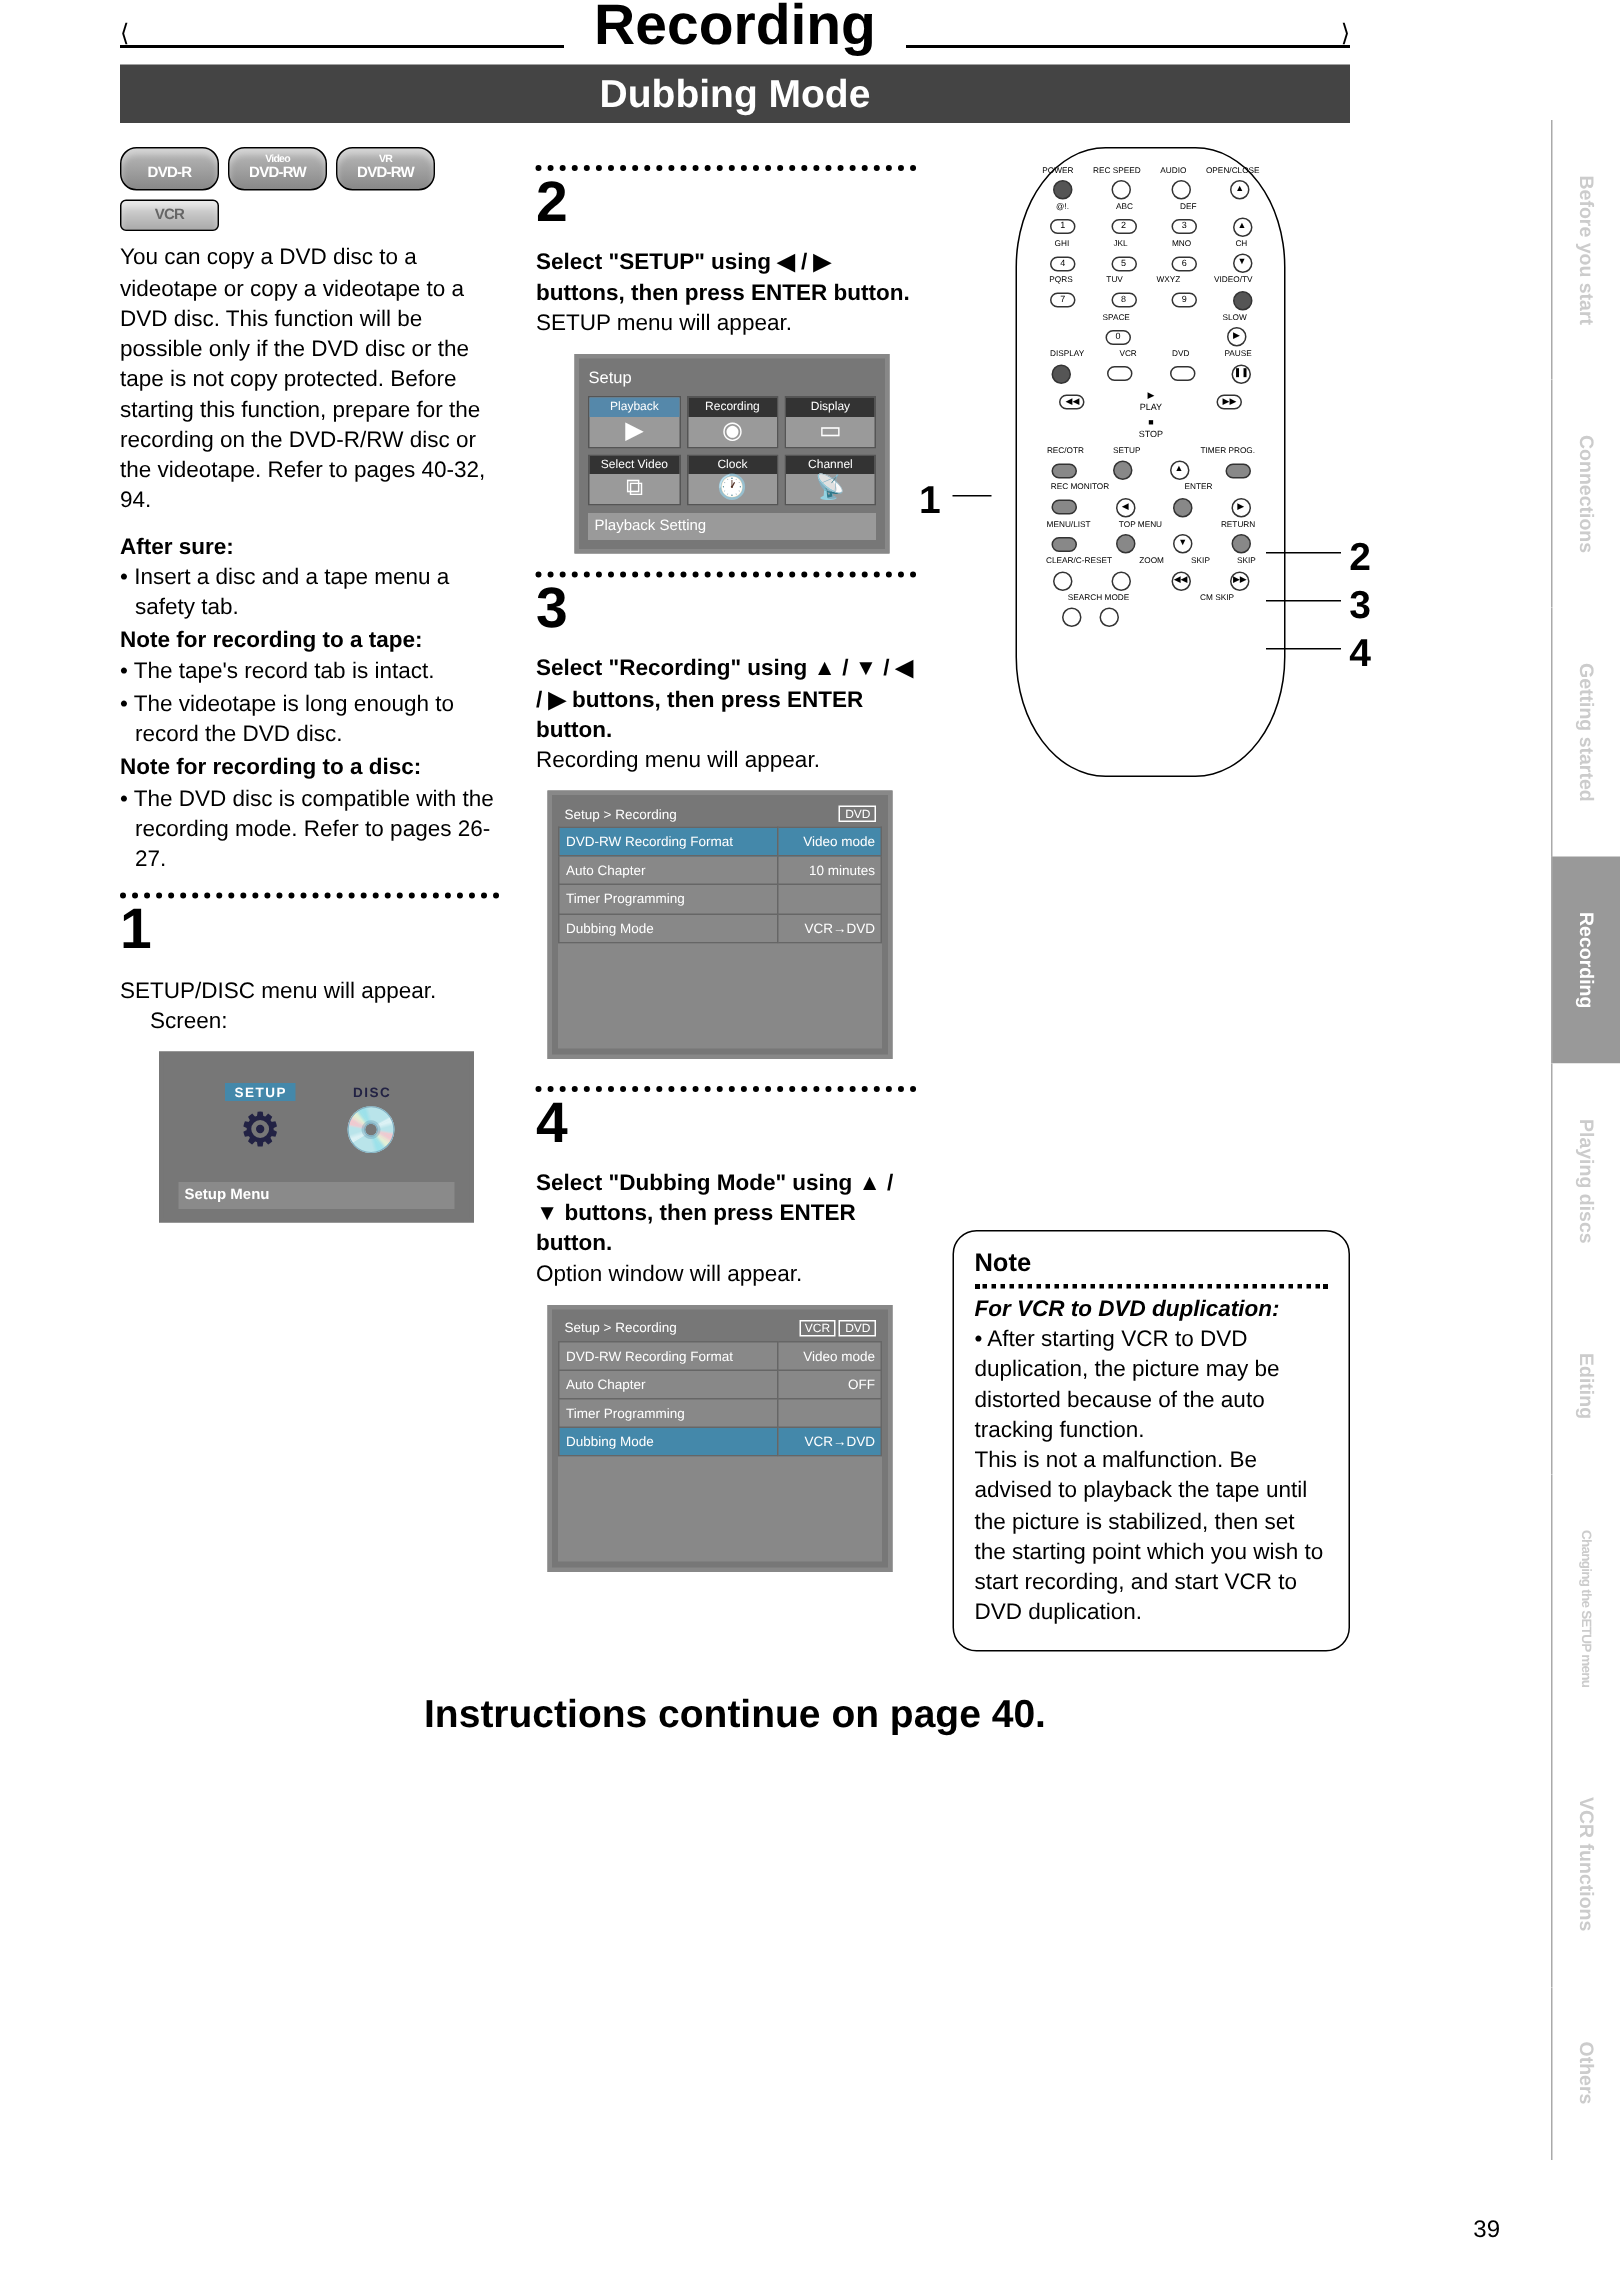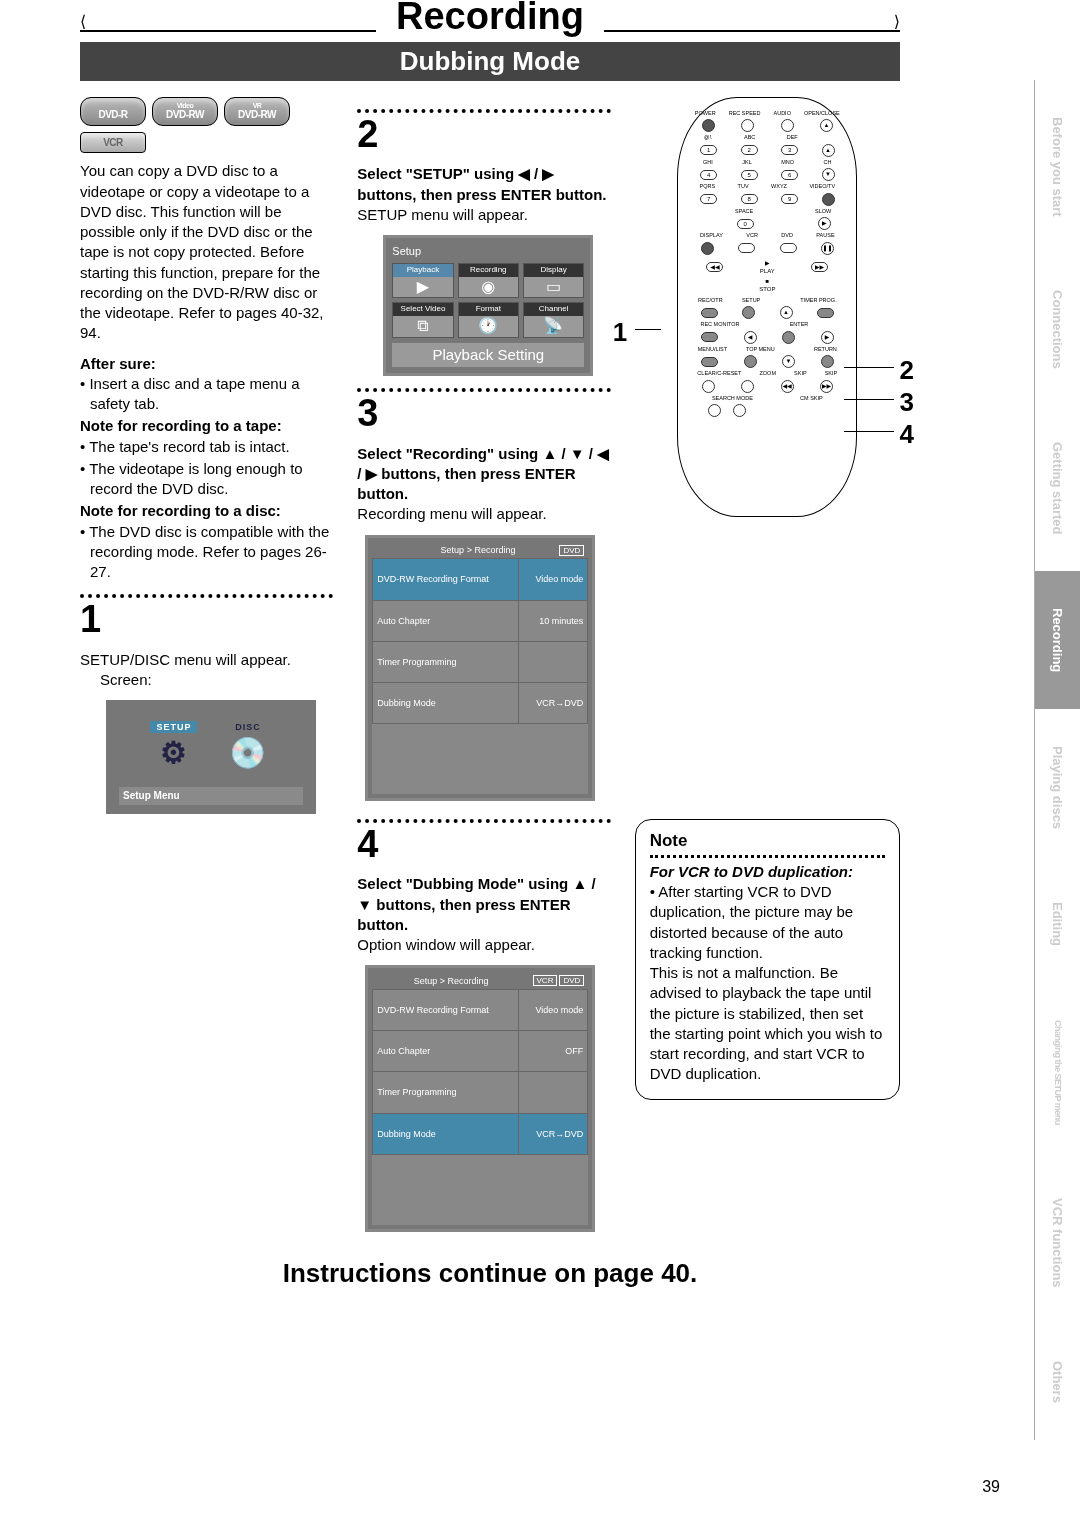--- a/index.html
+++ b/index.html
@@ -105,21 +105,21 @@
   .menucell {
     background: #9a9a9a;
     border: 1px solid #555;
     text-align: center;
     padding: 3px 0 2px 0;
     font-size: 8px;
   }
   .menucell .cap { display:block; font-size:8px; background:#333; color:#fff; margin:-3px -0px 2px -0px; padding:1px 0;}
   .menucell .hl { background:#58a; }
   .menucell .ic { font-size: 16px; line-height: 16px;}
-  .menufoot { font-size: 15px; margin-top:5px; background:#9a9a9a; padding:2px 4px; color:#fff;text-align:center;}
+  .menufoot { font-size: 10px; margin-top:5px; background:#9a9a9a; padding:2px 4px; color:#fff;}
   .setupdisc {
     border: 3px solid #777;
     background: #777;
     width: 210px;
     margin: 10px 0 0 26px;
     padding: 18px 10px 6px 10px;
     text-align: center;
   }
   .setupdisc .cell {
     display:inline-block;
@@ -135,24 +135,24 @@
   .setupdisc .foot { text-align:left; color:#fff; font-size:10px; margin-top:14px; background:#8a8a8a; padding:2px 4px;font-weight:bold;}
   .rectable {
     border: 3px solid #888;
     background: #777;
     width: 230px;
     margin: 10px 0 0 8px;
     font-size: 10px;
     color: #fff;
     padding: 4px;
   }
-  .rectable .bc { font-size:9px; padding:2px 4px; display:flex; justify-content:flex-end; align-items:center;gap:42px;}
+  .rectable .bc { font-size:9px; padding:2px 4px; display:flex; justify-content:space-between; align-items:center;gap:42px;}
   .rectable .pill { font-size:8px; border:1px solid #fff; padding:0 3px; margin-left:2px;}
   .rectable table { width:100%; border-collapse: collapse; background:#888; font-size:9px;}
-  .rectable td { border:1px solid #666; padding:14px 4px; color:#fff; }
+  .rectable td { border:1px solid #666; padding:3px 4px; color:#fff; }
   .rectable td:last-child { text-align:right; }
   .rectable tr.hl td { background:#48a; }
   .rectable .spacer { height: 70px; background:#888; }
   .note-box {
     border: 1px solid #000;
     border-radius: 16px;
     padding: 10px 14px 14px 14px;
     font-size: 15px;
     margin-top: 8px;
   }
@@ -276,21 +276,21 @@
       <p class="b"><span>Select "SETUP" using </span><span class="arrow-sym">◀</span><span> / </span><span class="arrow-sym">▶</span><span> buttons, then press ENTER button.</span></p>
       <p>SETUP menu will appear.</p>
 
       <div class="menubox">
         <div class="menuhead">Setup</div>
         <div class="menugrid">
           <div class="menucell"><span class="cap hl">Playback</span><span class="ic">▶</span></div>
           <div class="menucell"><span class="cap">Recording</span><span class="ic">◉</span></div>
           <div class="menucell"><span class="cap">Display</span><span class="ic">▭</span></div>
           <div class="menucell"><span class="cap">Select Video</span><span class="ic">⧉</span></div>
-          <div class="menucell"><span class="cap">Format</span><span class="ic">🕐</span></div>
+          <div class="menucell"><span class="cap">Clock</span><span class="ic">🕐</span></div>
           <div class="menucell"><span class="cap">Channel</span><span class="ic">📡</span></div>
         </div>
         <div class="menufoot">Playback Setting</div>
       </div>
 
       <hr class="dots">
       <div class="step-num">3</div>
       <p class="b"><span>Select "Recording" using </span><span class="arrow-sym">▲</span><span> / </span><span class="arrow-sym">▼</span><span> / </span><span class="arrow-sym">◀</span><span> / </span><span class="arrow-sym">▶</span><span> buttons, then press ENTER button.</span></p>
       <p>Recording menu will appear.</p>
 

